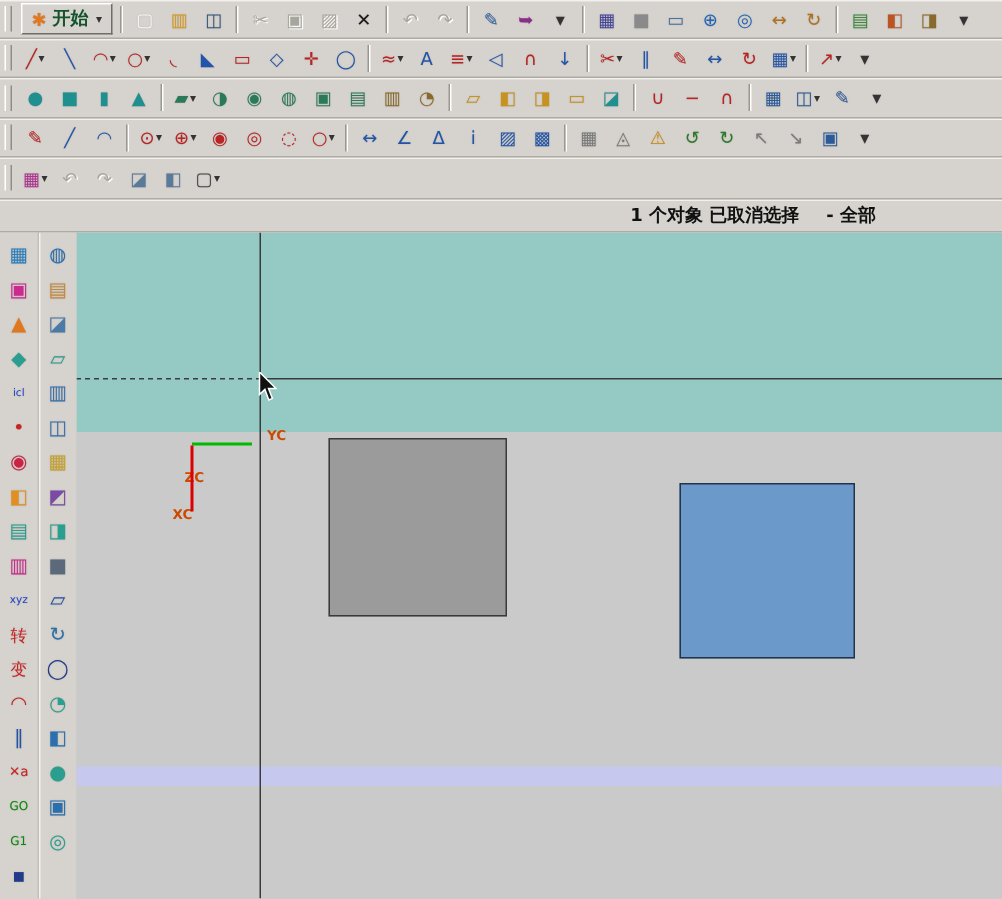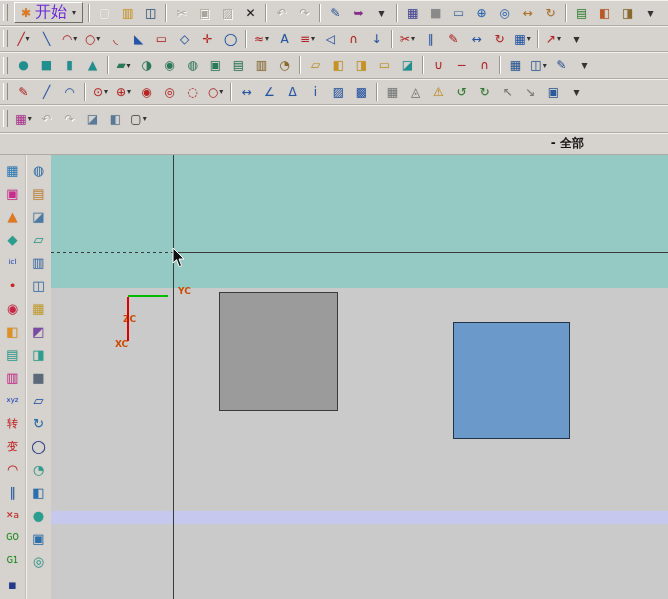--- a/index.html
+++ b/index.html
@@ -12,21 +12,21 @@
   .r1{height:25px}.r2{height:25px}.r3{height:26px}.r4{height:25px}.r5{height:27px}
   .grip{width:3px;height:17px;margin:0 4px 0 1px;border-left:1px solid #ffffff;border-right:1px solid #8f8c84;}
   .tbtn{display:inline-flex;align-items:center;justify-content:center;min-width:21px;height:21px;
     margin:0 1px;padding:0;border:1px solid transparent;background:transparent;font-family:inherit;}
   .glyph{font-size:12px;line-height:1;text-shadow:0 0 1px rgba(80,80,80,.3);}
   .glyph.dim{color:#a8a59d;text-shadow:1px 1px 0 #ffffff;}
   .arr{font-size:8px;color:#333;margin-left:1px;}
   .sep{width:0;height:18px;border-left:1px solid #9a978f;border-right:1px solid #ffffff;margin:0 3px;}
   .start-btn{display:inline-flex;align-items:center;gap:4px;height:21px;margin:0 2px;padding:0 6px;
     background:#d6d3ce;border:1px solid;border-color:#ffffff #6f6d66 #6f6d66 #ffffff;font-size:12px;font-family:inherit;}
-  .start-label{font-size:16px;color:#6d28d9;}
+  .start-label{font-size:12px;color:#14532d;font-weight:bold;}
 
   
   .combo{display:inline-flex;align-items:center;width:112px;height:20px;margin:0 4px 0 2px;background:#ffffff;
     border:1px solid #7a7a7a;font-size:11px;}
   .combo-text{padding-left:4px;color:#111;white-space:nowrap;overflow:hidden;flex:1;}
   .combo-btn{width:16px;height:18px;display:flex;align-items:center;justify-content:center;
     background:#3462c4;color:#ffffff;font-size:8px;border-left:1px solid #7a7a7a;}
 
   
   .status-row{height:21px;display:flex;align-items:center;justify-content:flex-end;gap:18px;
@@ -423,20 +423,21 @@
       <button class="tbtn" title="face-filter-icon">
         <span class="glyph" style="color: rgb(90, 122, 154);">◧</span>
       </button>
       <button class="tbtn" title="rectangle-select-icon">
         <span class="glyph" style="color: rgb(68, 68, 68);">▢</span>
         <span class="arr">▾</span>
       </button>
     </div>
 
   <div class="status-row">
+    <span>1 个对象 已取消选择</span>
     <span>- 全部</span>
   </div>
 
   <div class="main">
     <div class="side outer">
         <button class="tbtn" title="view-layout-icon">
           <span class="glyph" style="color: rgb(42, 127, 191);">▦</span>
         </button>
         <button class="tbtn" title="layer-category-icon">
           <span class="glyph" style="color: rgb(204, 42, 143);">▣</span>

